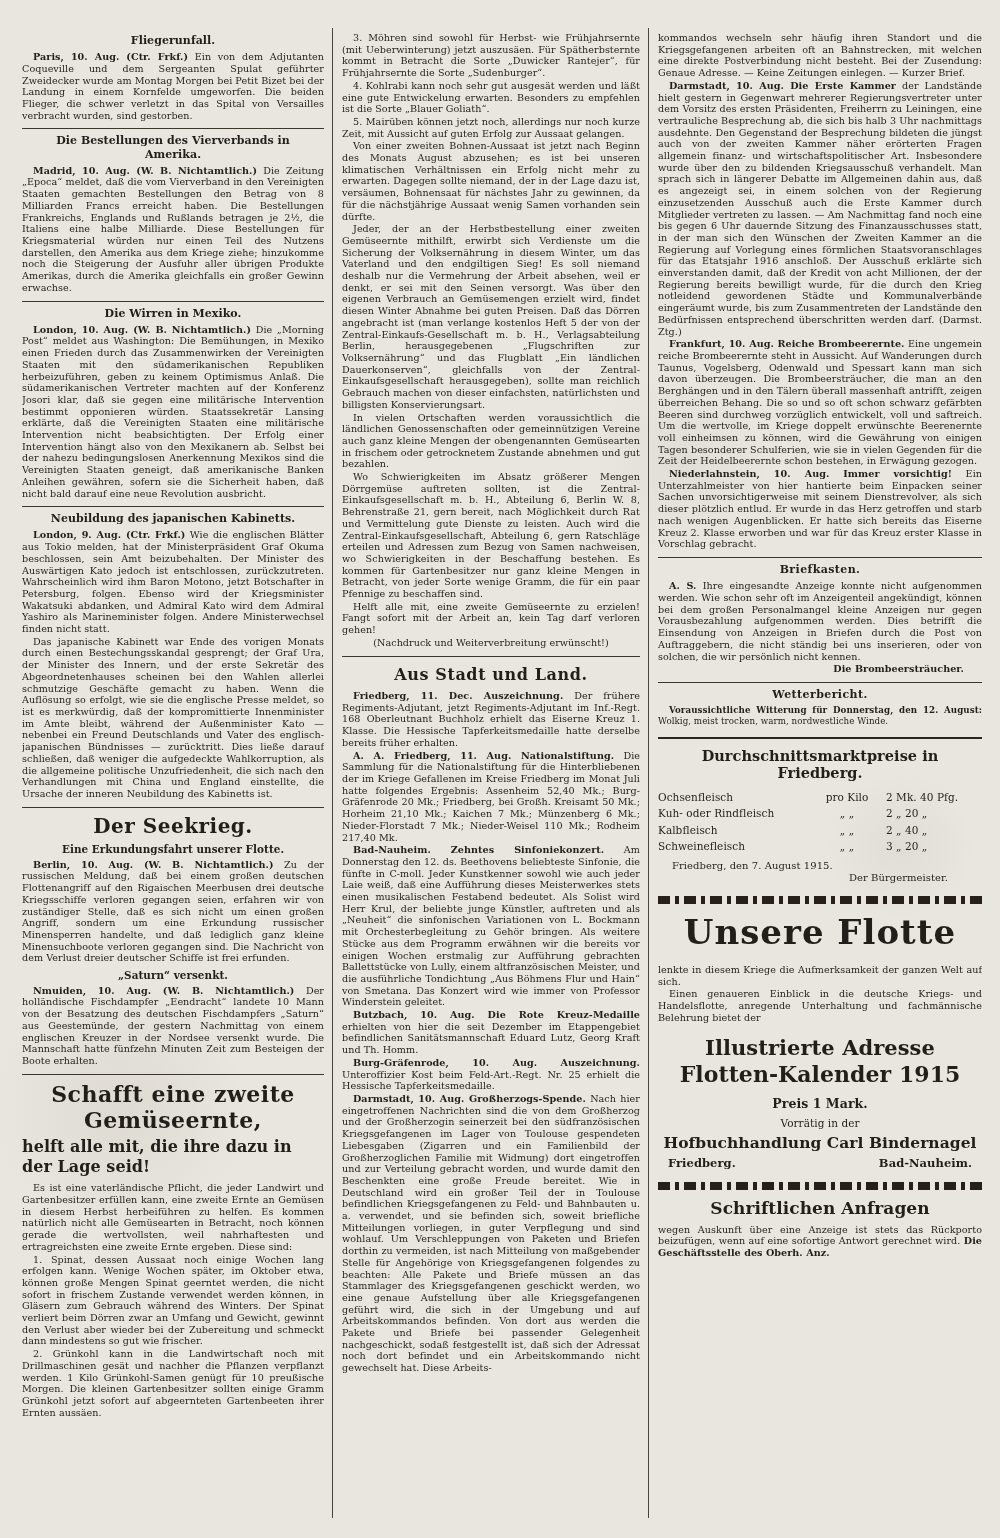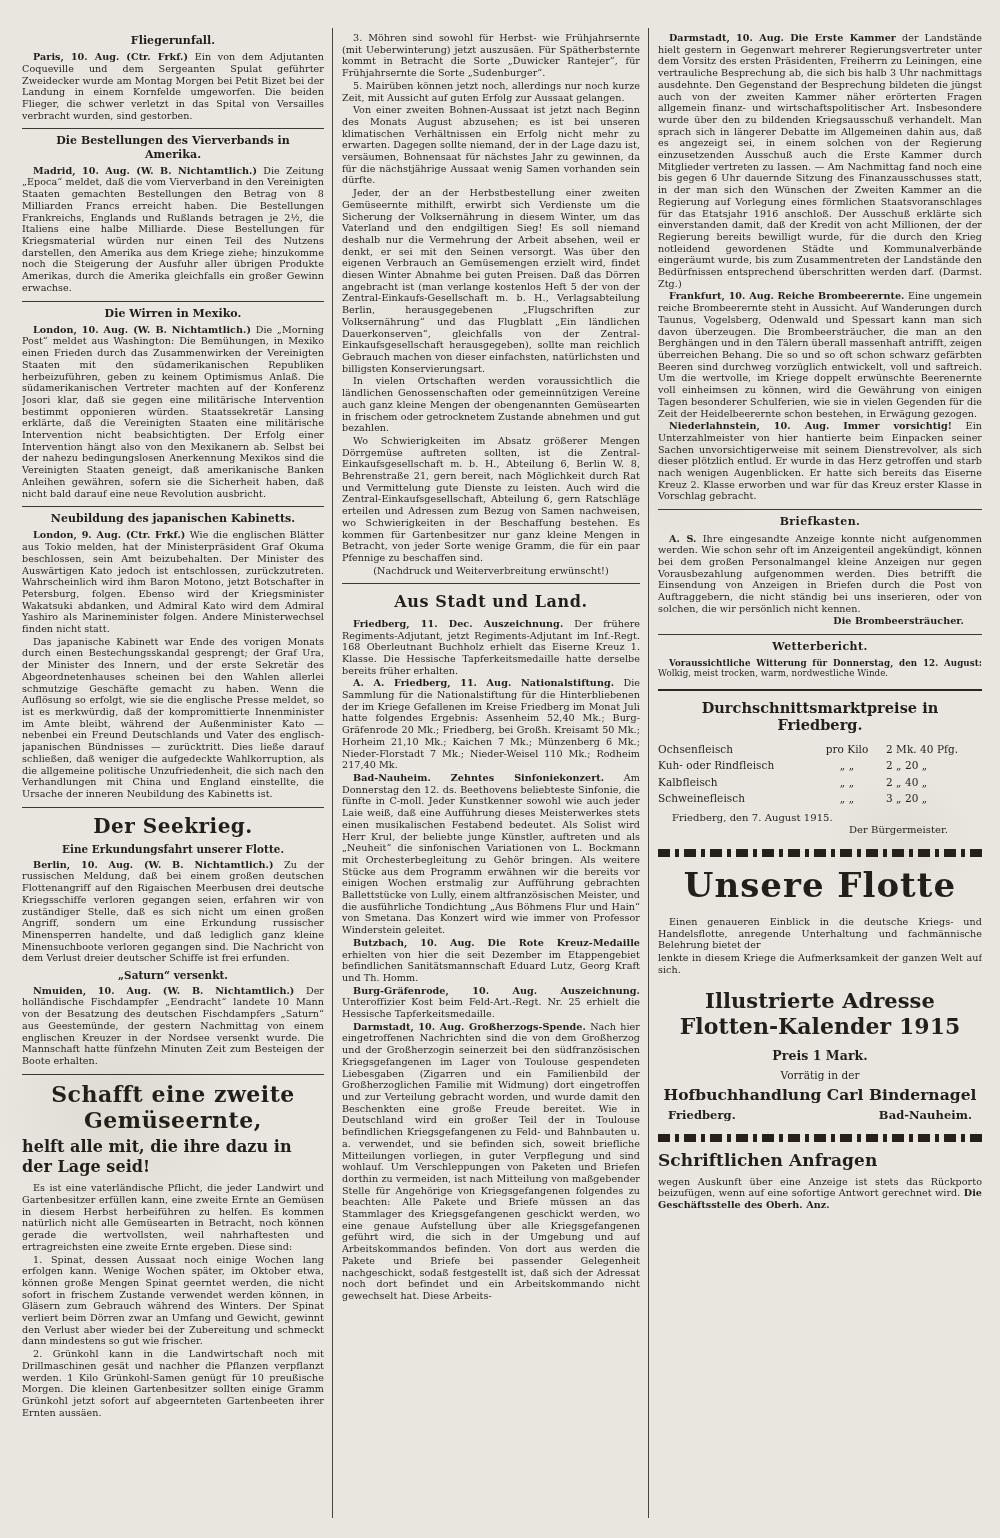--- a/index.html
+++ b/index.html
@@ -48,21 +48,21 @@
 
   .deco { height: 8px; margin: 12px 0 8px;
     background-image: repeating-linear-gradient(90deg, #262019 0 12px, transparent 12px 17px, #262019 17px 21px, transparent 21px 26px); }
   .ad-title { font-size: 34px; font-weight: bold; text-align: center; margin: 8px 0 10px; letter-spacing: 1px; }
   .ad-cal1 { font-size: 21px; font-weight: bold; text-align: center; margin-top: 12px; }
   .ad-cal2 { font-size: 22px; font-weight: bold; text-align: center; margin-bottom: 4px; }
   .ad-price { font-size: 12.5px; font-weight: bold; text-align: center; margin: 8px 0 2px; }
   .ad-avail { font-size: 10.5px; text-align: center; margin: 6px 0 2px; }
   .ad-store { font-size: 15.5px; font-weight: bold; text-align: center; margin: 4px 0 3px; }
   .ad-locs { display: flex; justify-content: space-between; font-size: 11.5px; font-weight: bold; padding: 0 10px; margin-top: 2px; }
-  .anf-head { font-size: 17px; font-weight: bold; margin: 6px 0 5px; }
+  .anf-head { font-size: 17px; font-weight: bold; text-align: center; margin: 6px 0 5px; }
 </style>
 </head>
 <body>
 
 <div class="vrule" id="vr1"></div>
 <div class="vrule" id="vr2"></div>
 
 <div class="col c1">
 
   <div class="art-head">Fliegerunfall.</div>
@@ -92,40 +92,43 @@
   <div class="display-head md">Schafft eine zweite Gemüseernte,</div>
   <div class="display-sub">helft alle mit, die ihre dazu in der Lage seid!</div>
   <p>Es ist eine vaterländische Pflicht, die jeder Landwirt und Gartenbesitzer erfüllen kann, eine zweite Ernte an Gemüsen in diesem Herbst herbeiführen zu helfen. Es kommen natürlich nicht alle Gemüsearten in Betracht, noch können gerade die wertvollsten, weil nahrhaftesten und ertragreichsten eine zweite Ernte ergeben. Diese sind:</p>
   <p>1. Spinat, dessen Aussaat noch einige Wochen lang erfolgen kann. Wenige Wochen später, im Oktober etwa, können große Mengen Spinat geerntet werden, die nicht sofort in frischem Zustande verwendet werden können, in Gläsern zum Gebrauch während des Winters. Der Spinat verliert beim Dörren zwar an Umfang und Gewicht, gewinnt den Verlust aber wieder bei der Zubereitung und schmeckt dann mindestens so gut wie frischer.</p>
   <p>2. Grünkohl kann in die Landwirtschaft noch mit Drillmaschinen gesät und nachher die Pflanzen verpflanzt werden. 1 Kilo Grünkohl-Samen genügt für 10 preußische Morgen. Die kleinen Gartenbesitzer sollten einige Gramm Grünkohl jetzt sofort auf abgeernteten Gartenbeeten ihrer Ernten aussäen.</p>
 </div>
 
 <div class="col c2">
 
   <p>3. Möhren sind sowohl für Herbst- wie Frühjahrsernte (mit Ueberwinterung) jetzt auszusäen. Für Spätherbsternte kommt in Betracht die Sorte „Duwicker Rantejer“, für Frühjahrsernte die Sorte „Sudenburger“.</p>
+  <p>4. Kohlrabi kann noch sehr gut ausgesät werden und läßt eine gute Entwickelung erwarten. Besonders zu empfehlen ist die Sorte „Blauer Goliath“.</p>
   <p>5. Mairüben können jetzt noch, allerdings nur noch kurze Zeit, mit Aussicht auf guten Erfolg zur Aussaat gelangen.</p>
   <p>Von einer zweiten Bohnen-Aussaat ist jetzt nach Beginn des Monats August abzusehen; es ist bei unseren klimatischen Verhältnissen ein Erfolg nicht mehr zu erwarten. Dagegen sollte niemand, der in der Lage dazu ist, versäumen, Bohnensaat für nächstes Jahr zu gewinnen, da für die nächstjährige Aussaat wenig Samen vorhanden sein dürfte.</p>
   <p>Jeder, der an der Herbstbestellung einer zweiten Gemüseernte mithilft, erwirbt sich Verdienste um die Sicherung der Volksernährung in diesem Winter, um das Vaterland und den endgiltigen Sieg! Es soll niemand deshalb nur die Vermehrung der Arbeit absehen, weil er denkt, er sei mit den Seinen versorgt. Was über den eigenen Verbrauch an Gemüsemengen erzielt wird, findet diesen Winter Abnahme bei guten Preisen. Daß das Dörren angebracht ist (man verlange kostenlos Heft 5 der von der Zentral-Einkaufs-Gesellschaft m. b. H., Verlagsabteilung Berlin, herausgegebenen „Flugschriften zur Volksernährung“ und das Flugblatt „Ein ländlichen Dauerkonserven“, gleichfalls von der Zentral-Einkaufsgesellschaft herausgegeben), sollte man reichlich Gebrauch machen von dieser einfachsten, natürlichsten und billigsten Konservierungsart.</p>
   <p>In vielen Ortschaften werden voraussichtlich die ländlichen Genossenschaften oder gemeinnützigen Vereine auch ganz kleine Mengen der obengenannten Gemüsearten in frischem oder getrocknetem Zustande abnehmen und gut bezahlen.</p>
   <p>Wo Schwierigkeiten im Absatz größerer Mengen Dörrgemüse auftreten sollten, ist die Zentral-Einkaufsgesellschaft m. b. H., Abteilung 6, Berlin W. 8, Behrenstraße 21, gern bereit, nach Möglichkeit durch Rat und Vermittelung gute Dienste zu leisten. Auch wird die Zentral-Einkaufsgesellschaft, Abteilung 6, gern Ratschläge erteilen und Adressen zum Bezug von Samen nachweisen, wo Schwierigkeiten in der Beschaffung bestehen. Es kommen für Gartenbesitzer nur ganz kleine Mengen in Betracht, von jeder Sorte wenige Gramm, die für ein paar Pfennige zu beschaffen sind.</p>
+  <p>Helft alle mit, eine zweite Gemüseernte zu erzielen! Fangt sofort mit der Arbeit an, kein Tag darf verloren gehen!</p>
   <p class="center">(Nachdruck und Weiterverbreitung erwünscht!)</p>
 
   <hr class="art-rule">
   <div class="section-head">Aus Stadt und Land.</div>
 
   <p><span class="lead">Friedberg, 11. Dec. Auszeichnung.</span> <span>Der frühere Regiments-Adjutant, jetzt Regiments-Adjutant im Inf.-Regt. 168 Oberleutnant Buchholz erhielt das Eiserne Kreuz 1. Klasse. Die Hessische Tapferkeitsmedaille hatte derselbe bereits früher erhalten.</span></p>
   <p><span class="lead">A. A. Friedberg, 11. Aug. Nationalstiftung.</span> <span>Die Sammlung für die Nationalstiftung für die Hinterbliebenen der im Kriege Gefallenen im Kreise Friedberg im Monat Juli hatte folgendes Ergebnis: Assenheim 52,40 Mk.; Burg-Gräfenrode 20 Mk.; Friedberg, bei Großh. Kreisamt 50 Mk.; Horheim 21,10 Mk.; Kaichen 7 Mk.; Münzenberg 6 Mk.; Nieder-Florstadt 7 Mk.; Nieder-Weisel 110 Mk.; Rodheim 217,40 Mk.</span></p>
   <p><span class="lead">Bad-Nauheim. Zehntes Sinfoniekonzert.</span> <span>Am Donnerstag den 12. ds. Beethovens beliebteste Sinfonie, die fünfte in C-moll. Jeder Kunstkenner sowohl wie auch jeder Laie weiß, daß eine Aufführung dieses Meisterwerkes stets einen musikalischen Festabend bedeutet. Als Solist wird Herr Krul, der beliebte junge Künstler, auftreten und als „Neuheit“ die sinfonischen Variationen von L. Bockmann mit Orchesterbegleitung zu Gehör bringen. Als weitere Stücke aus dem Programm erwähnen wir die bereits vor einigen Wochen erstmalig zur Aufführung gebrachten Ballettstücke von Lully, einem altfranzösischen Meister, und die ausführliche Tondichtung „Aus Böhmens Flur und Hain“ von Smetana. Das Konzert wird wie immer von Professor Winderstein geleitet.</span></p>
   <p><span class="lead">Butzbach, 10. Aug. Die Rote Kreuz-Medaille</span> <span>erhielten von hier die seit Dezember im Etappengebiet befindlichen Sanitätsmannschaft Eduard Lutz, Georg Kraft und Th. Homm.</span></p>
   <p><span class="lead">Burg-Gräfenrode, 10. Aug. Auszeichnung.</span> <span>Unteroffizier Kost beim Feld-Art.-Regt. Nr. 25 erhielt die Hessische Tapferkeitsmedaille.</span></p>
   <p><span class="lead">Darmstadt, 10. Aug. Großherzogs-Spende.</span> <span>Nach hier eingetroffenen Nachrichten sind die von dem Großherzog und der Großherzogin seinerzeit bei den südfranzösischen Kriegsgefangenen im Lager von Toulouse gespendeten Liebesgaben (Zigarren und ein Familienbild der Großherzoglichen Familie mit Widmung) dort eingetroffen und zur Verteilung gebracht worden, und wurde damit den Beschenkten eine große Freude bereitet. Wie in Deutschland wird ein großer Teil der in Toulouse befindlichen Kriegsgefangenen zu Feld- und Bahnbauten u. a. verwendet, und sie befinden sich, soweit briefliche Mitteilungen vorliegen, in guter Verpflegung und sind wohlauf. Um Verschleppungen von Paketen und Briefen dorthin zu vermeiden, ist nach Mitteilung von maßgebender Stelle für Angehörige von Kriegsgefangenen folgendes zu beachten: Alle Pakete und Briefe müssen an das Stammlager des Kriegsgefangenen geschickt werden, wo eine genaue Aufstellung über alle Kriegsgefangenen geführt wird, die sich in der Umgebung und auf Arbeitskommandos befinden. Von dort aus werden die Pakete und Briefe bei passender Gelegenheit nachgeschickt, sodaß festgestellt ist, daß sich der Adressat noch dort befindet und ein Arbeitskommando nicht gewechselt hat. Diese Arbeits-</span></p>
 </div>
 
 <div class="col c3">
 
+  <p style="text-indent:0">kommandos wechseln sehr häufig ihren Standort und die Kriegsgefangenen arbeiten oft an Bahnstrecken, mit welchen eine direkte Postverbindung nicht besteht. Bei der Zusendung: Genaue Adresse. — Keine Zeitungen einlegen. — Kurzer Brief.</p>
   <p><span class="lead">Darmstadt, 10. Aug. Die Erste Kammer</span> <span>der Landstände hielt gestern in Gegenwart mehrerer Regierungsvertreter unter dem Vorsitz des ersten Präsidenten, Freiherrn zu Leiningen, eine vertrauliche Besprechung ab, die sich bis halb 3 Uhr nachmittags ausdehnte. Den Gegenstand der Besprechung bildeten die jüngst auch von der zweiten Kammer näher erörterten Fragen allgemein finanz- und wirtschaftspolitischer Art. Insbesondere wurde über den zu bildenden Kriegsausschuß verhandelt. Man sprach sich in längerer Debatte im Allgemeinen dahin aus, daß es angezeigt sei, in einem solchen von der Regierung einzusetzenden Ausschuß auch die Erste Kammer durch Mitglieder vertreten zu lassen. — Am Nachmittag fand noch eine bis gegen 6 Uhr dauernde Sitzung des Finanzausschusses statt, in der man sich den Wünschen der Zweiten Kammer an die Regierung auf Vorlegung eines förmlichen Staatsvoranschlages für das Etatsjahr 1916 anschloß. Der Ausschuß erklärte sich einverstanden damit, daß der Kredit von acht Millionen, der der Regierung bereits bewilligt wurde, für die durch den Krieg notleidend gewordenen Städte und Kommunalverbände eingeräumt wurde, bis zum Zusammentreten der Landstände den Bedürfnissen entsprechend überschritten werden darf. (Darmst. Ztg.)</span></p>
   <p><span class="lead">Frankfurt, 10. Aug. Reiche Brombeerernte.</span> <span>Eine ungemein reiche Brombeerernte steht in Aussicht. Auf Wanderungen durch Taunus, Vogelsberg, Odenwald und Spessart kann man sich davon überzeugen. Die Brombeersträucher, die man an den Berghängen und in den Tälern überall massenhaft antrifft, zeigen überreichen Behang. Die so und so oft schon schwarz gefärbten Beeren sind durchweg vorzüglich entwickelt, voll und saftreich. Um die wertvolle, im Kriege doppelt erwünschte Beerenernte voll einheimsen zu können, wird die Gewährung von einigen Tagen besonderer Schulferien, wie sie in vielen Gegenden für die Zeit der Heidelbeerernte schon bestehen, in Erwägung gezogen.</span></p>
   <p><span class="lead">Niederlahnstein, 10. Aug. Immer vorsichtig!</span> <span>Ein Unterzahlmeister von hier hantierte beim Einpacken seiner Sachen unvorsichtigerweise mit seinem Dienstrevolver, als sich dieser plötzlich entlud. Er wurde in das Herz getroffen und starb nach wenigen Augenblicken. Er hatte sich bereits das Eiserne Kreuz 2. Klasse erworben und war für das Kreuz erster Klasse in Vorschlag gebracht.</span></p>
 
   <hr class="art-rule">
   <div class="minor-head">Briefkasten.</div>
   <p><span class="lead">A. S.</span> <span>Ihre eingesandte Anzeige konnte nicht aufgenommen werden. Wie schon sehr oft im Anzeigenteil angekündigt, können bei dem großen Personalmangel kleine Anzeigen nur gegen Vorausbezahlung aufgenommen werden. Dies betrifft die Einsendung von Anzeigen in Briefen durch die Post von Auftraggebern, die nicht ständig bei uns inserieren, oder von solchen, die wir persönlich nicht kennen.</span></p>
   <p class="sig-right">Die Brombeersträucher.</p>
 
   <hr class="art-rule">
@@ -153,22 +156,22 @@
     <span class="m-name">Schweinefleisch</span>
     <span class="m-unit">„   „</span>
     <span class="m-price">3  „   20  „</span>
   </div>
   <div class="markt-date">Friedberg, den 7. August 1915.</div>
   <div class="markt-sig">Der Bürgermeister.</div>
 
   <div class="deco"></div>
   <div>
     <div class="ad-title">Unsere Flotte</div>
+    <p style="text-indent:0">lenkte in diesem Kriege die Aufmerksamkeit der ganzen Welt auf sich.</p>
     <p>Einen genaueren Einblick in die deutsche Kriegs- und Handelsflotte, anregende Unterhaltung und fachmännische Belehrung bietet der</p>
-    <p style="text-indent:0">lenkte in diesem Kriege die Aufmerksamkeit der ganzen Welt auf sich.</p>
     <div class="ad-cal1">Illustrierte Adresse</div>
     <div class="ad-cal2">Flotten-Kalender 1915</div>
     <div class="ad-price">Preis 1 Mark.</div>
     <div class="ad-avail">Vorrätig in der</div>
     <div class="ad-store">Hofbuchhandlung Carl Bindernagel</div>
     <div class="ad-locs">
       <span>Friedberg.</span>
       <span>Bad-Nauheim.</span>
     </div>
   </div>

